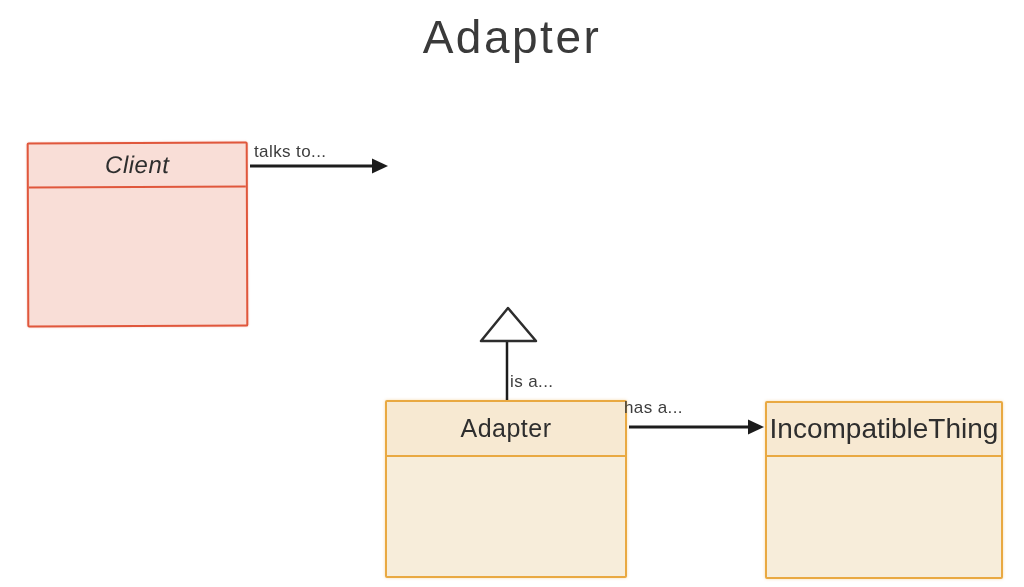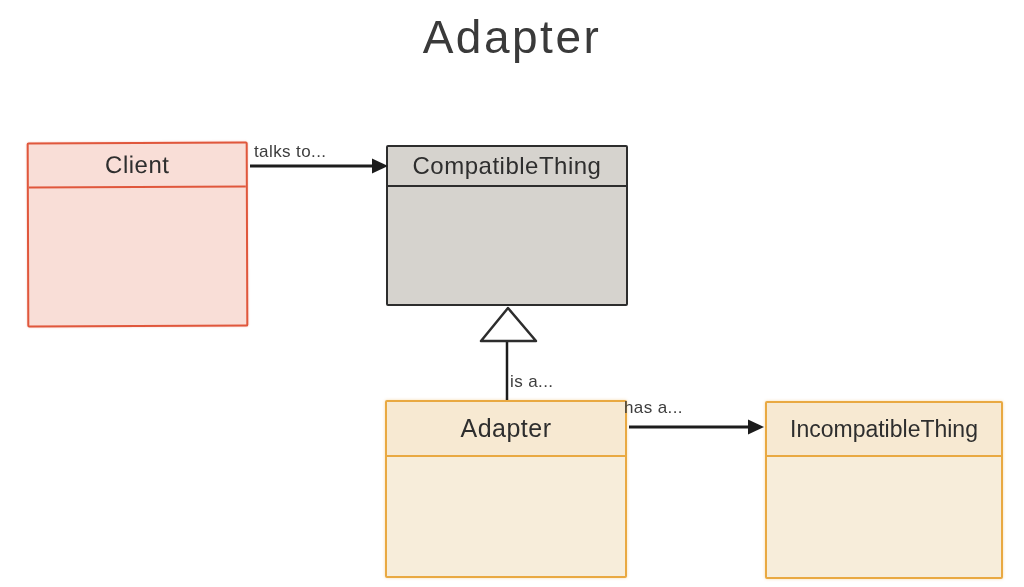--- a/index.html
+++ b/index.html
@@ -54,20 +54,21 @@
   .box-client {
     left: 27px; top: 134px; width: 221px; height: 185px;
     background: var(--client-fill, #f9ded7);
     border: 2px solid var(--client-border, #e0573c);
     box-shadow: 0 0 2px rgba(224, 87, 60, 0.35);
     transform: rotate(-0.2deg);
   }
   .box-client .box-header {
     height: 44px;
     border-bottom: 2px solid var(--client-border, #e0573c);
+    font-style: italic;
   }
 
   
   .box-compatible {
     left: 386px; top: 137px; width: 242px; height: 161px;
     background: var(--compatible-fill, #d6d3ce);
     border: 2px solid var(--compatible-border, #2d2d2d);
   }
   .box-compatible .box-header {
     height: 40px;
@@ -93,21 +94,21 @@
     left: 765px; top: 393px; width: 238px; height: 178px;
     background: var(--adapter-fill, #f7edda);
     border: 2px solid var(--adapter-border, #e9a942);
     box-shadow: 0 0 3px rgba(233, 169, 66, 0.45);
   }
   .box-incompatible .box-header {
     height: 54px;
     border-bottom: 2px solid var(--adapter-border, #e9a942);
     background: var(--adapter-header-fill, #f7e9d2);
   }
-  .box-incompatible .box-header .class-name { font-size: 23px; letter-spacing: 0; }
+  .box-incompatible .box-header .class-name { font-size: 28px; letter-spacing: 0; }
 
   .edges-svg {
     position: absolute;
     left: 0; top: 0;
     width: 1024px;
     height: 587px;
     pointer-events: none;
   }
   .edge-label {
     position: absolute;
@@ -127,26 +128,20 @@
 
   <h1 class="diagram-title">Adapter</h1>
 
   <div class="uml-box box-client">
     <div class="box-header">
       <span class="class-name">Client</span>
     </div>
     <div class="box-body"></div>
   </div>
 
-  <div class="uml-box box-compatible">
-    <div class="box-header">
-      <span class="class-name">CompatibleThing</span>
-    </div>
-    <div class="box-body"></div>
-  </div>
 
   <div class="uml-box box-adapter">
     <div class="box-header">
       <span class="class-name">Adapter</span>
     </div>
     <div class="box-body"></div>
   </div>
 
   <div class="uml-box box-incompatible">
     <div class="box-header">

